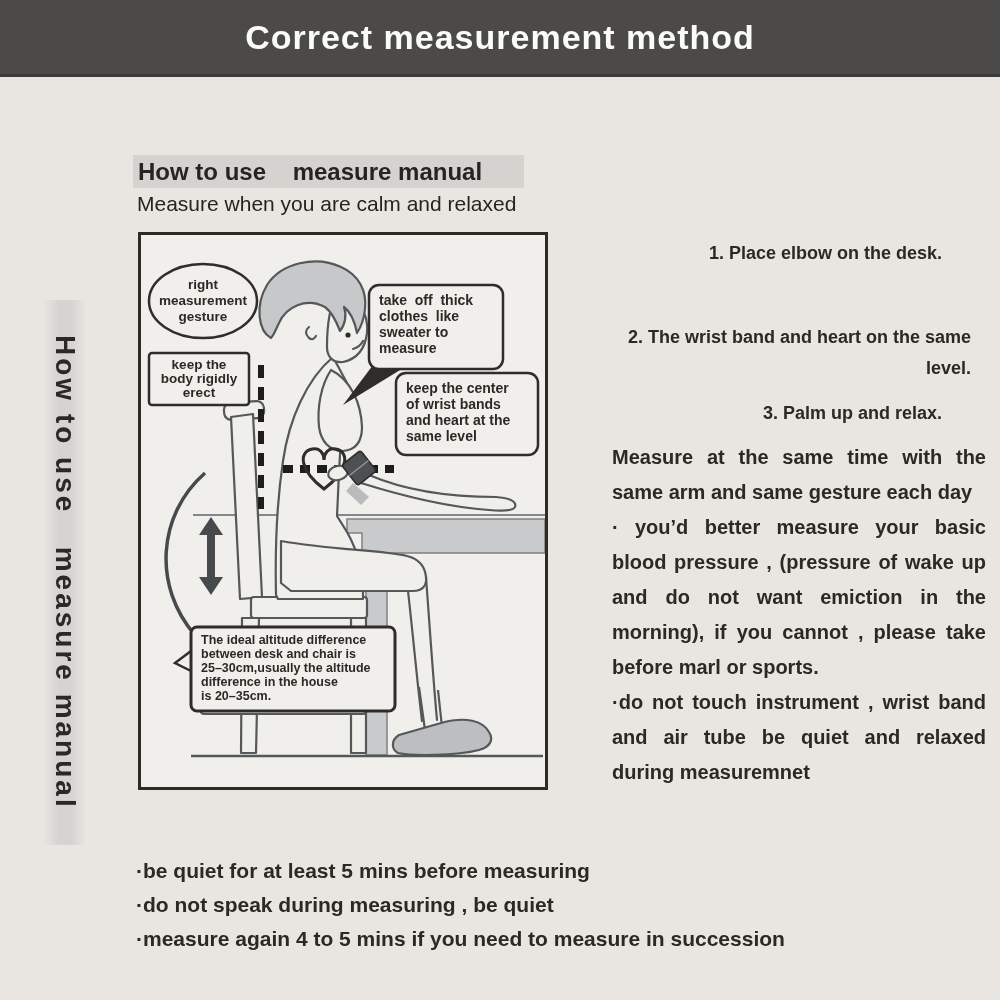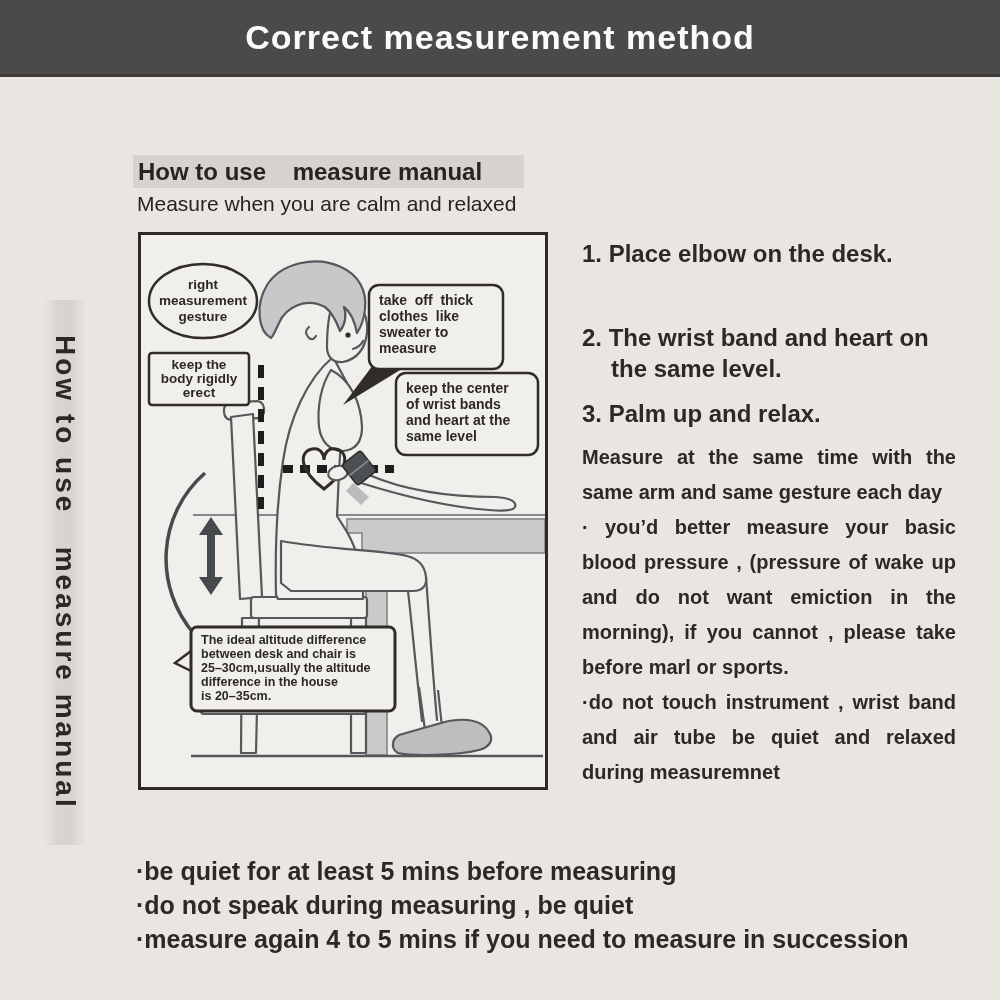--- a/index.html
+++ b/index.html
@@ -19,30 +19,30 @@
   .sec-title{position:absolute;left:133px;top:155px;width:391px;height:33px;
              background:#d5d2cf;display:flex;align-items:center;}
   .sec-title span{font-size:24px;font-weight:bold;color:#262422;white-space:pre;padding-left:5px;}
   .sec-sub{position:absolute;left:137px;top:192px;font-size:21px;font-weight:normal;color:#262422;}
 
   .figure{position:absolute;left:138px;top:232px;width:410px;height:558px;
           border:3px solid #2d2a27;background:#f1efeb;box-sizing:border-box;text-align:right;}
   .figure svg{display:block;width:100%;height:100%;}
   .ct{font-weight:bold;fill:#2c2925;white-space:pre;font-family:"Liberation Sans",sans-serif;}
 
-  .step{position:absolute;left:582px;width:360px;font-size:24px;font-weight:bold;
-        color:#2b2825;line-height:31px;}
+  .step{position:absolute;left:582px;width:360px;font-size:18px;font-weight:bold;
+        color:#2b2825;line-height:31px;text-align:right;}
   .step.hang{padding-left:29px;text-indent:-29px;margin-top:26px;}
 
-  .notes{position:absolute;left:582px;top:440px;width:374px;}
+  .notes{position:absolute;left:612px;top:440px;width:374px;}
   .notes p{margin:0;font-size:20px;font-weight:bold;color:#2b2825;line-height:35px;
            text-align:justify;}
 
   .fnotes{position:absolute;left:136px;top:854px;width:700px;}
-  .fnotes div{font-size:25px;font-weight:bold;color:#2b2825;line-height:34px;white-space:nowrap;}
+  .fnotes div{font-size:21px;font-weight:bold;color:#2b2825;line-height:34px;white-space:nowrap;}
 </style>
 </head>
 <body>
 
 <div id="stage">
 
   <div class="header">
     <span class="title">Correct measurement method</span>
   </div>
 

